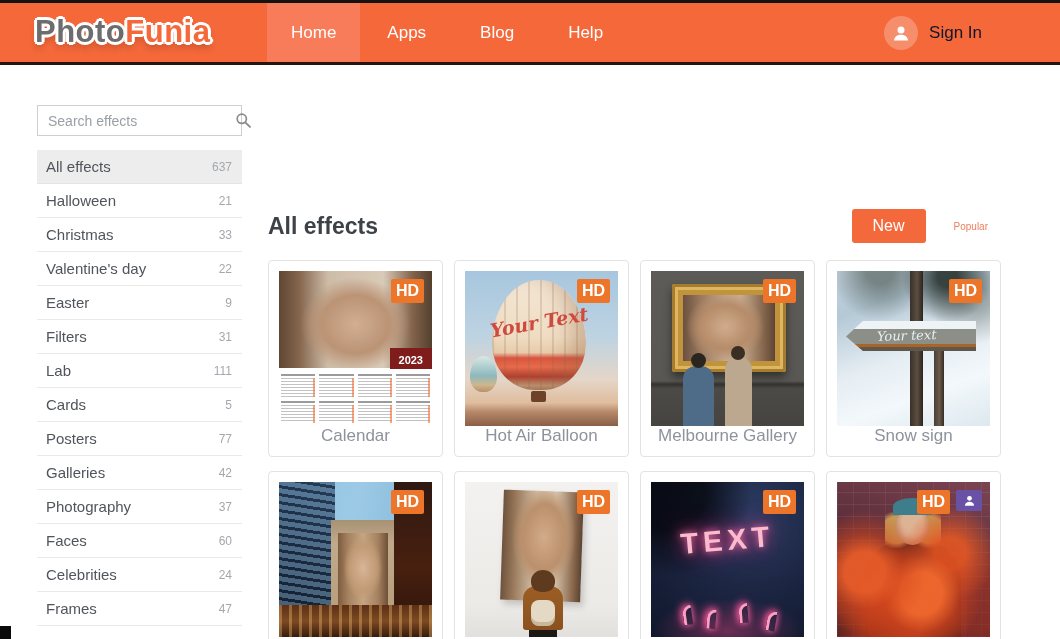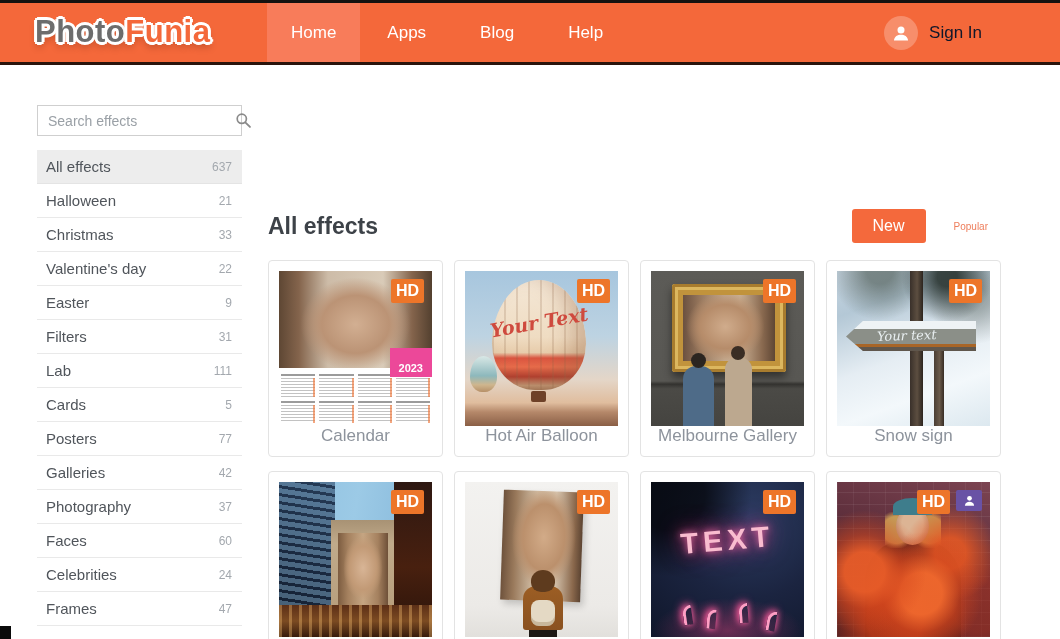--- a/index.html
+++ b/index.html
@@ -91,22 +91,22 @@
   }
   
   .art-calendar { background:#fff; }
   .cal-photo {
     position:absolute; left:0; top:0; right:0; height:97px;
     background:
       radial-gradient(ellipse 46% 62% at 50% 55%, #d2af92 0%, #bb9375 48%, rgba(120,85,60,0) 78%),
       linear-gradient(90deg,#5e4734 0%,#84644c 13%,#cdbca8 32%,#d9cbb8 68%,#84644c 87%,#53402f 100%);
   }
   .cal-year {
-    position:absolute; right:0; top:77px; background:#ec4899; color:#fff;
-    font-size:11px; font-weight:bold; padding:14px 9px 3px; z-index:4;
+    position:absolute; right:0; top:77px; background:#7f1d1d; color:#fff;
+    font-size:11px; font-weight:bold; padding:6px 9px 3px; z-index:4;
   }
   .cal-grid {
     position:absolute; left:2px; right:2px; bottom:3px; height:49px;
     display:grid; grid-template-columns:repeat(4,1fr); grid-template-rows:repeat(2,1fr); gap:4px;
   }
   .cal-month {
     position:relative; border-top:2px solid #9b9b9b;
     background:repeating-linear-gradient(180deg, transparent 0 2px, #c2c2c2 2px 3px);
   }
   .cal-month::after {

